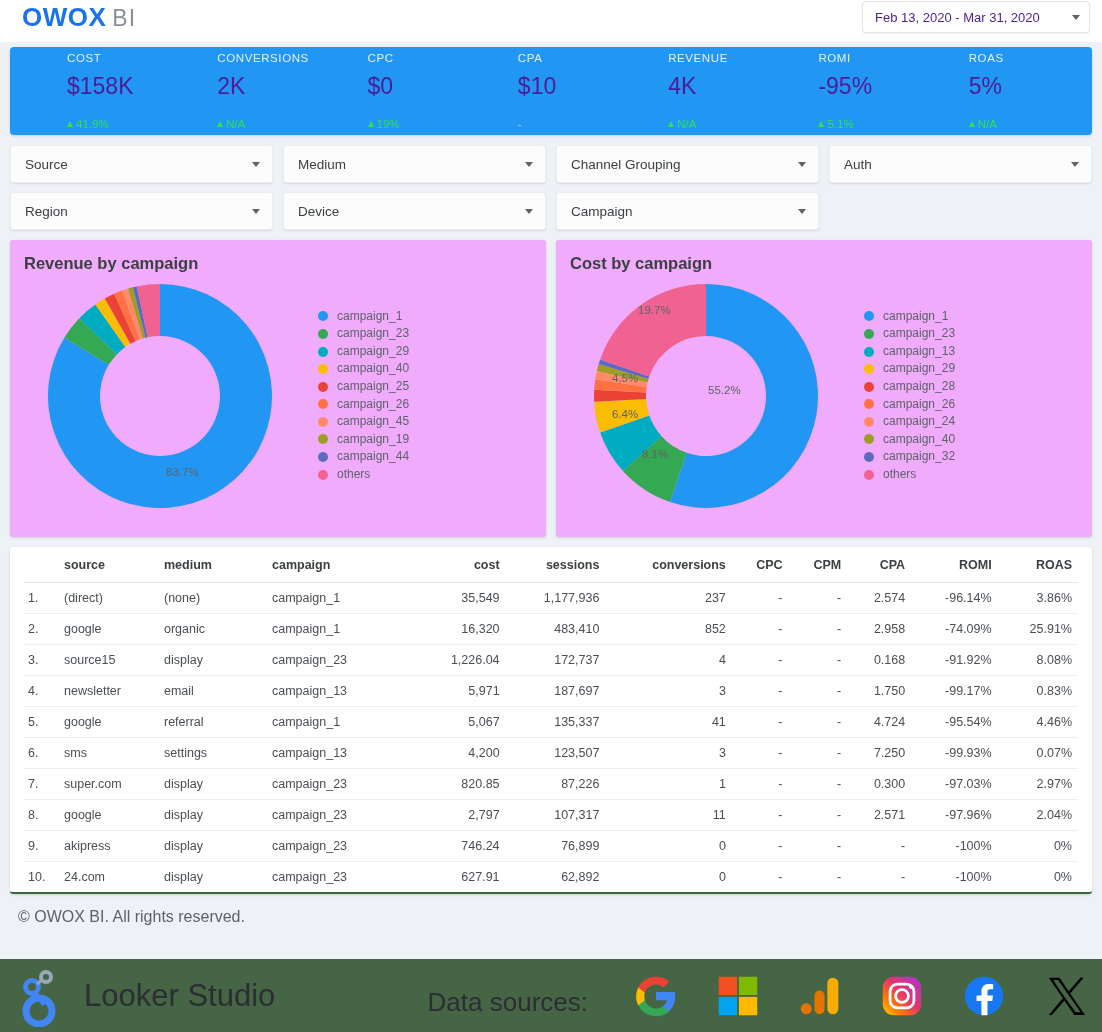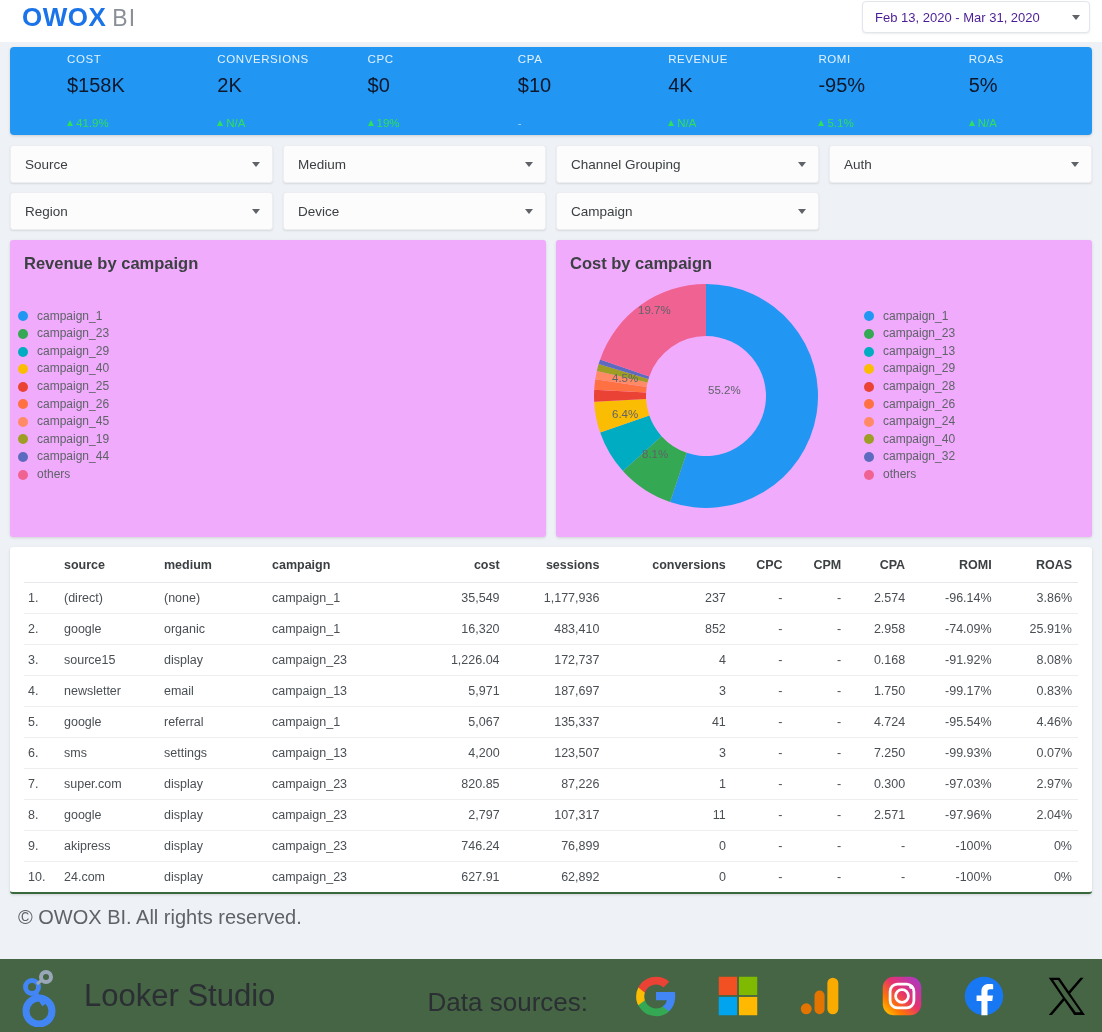--- a/index.html
+++ b/index.html
@@ -42,21 +42,21 @@
     border-radius: 4px; display: flex; align-items: center;
     box-shadow: 0 1px 3px rgba(0,0,0,0.14);
   }
   .kpi { flex: 1; padding-left: 27px; }
   .kpi:first-child { padding-left: 57px; }
   .kpi-label {
     font-size: 11.5px; color: #e3f1fd; letter-spacing: 0.6px;
     margin-bottom: 1px;
   }
   .kpi-value {
-    font-size: 20px; color: #0f172a; line-height: 1.08; font-weight: 400; margin-top: 10px;
+    font-size: 23px; color: #4c1d95; line-height: 1.08; font-weight: 400; margin-top: 10px;
   }
   .kpi-delta {
     font-size: 11.5px; color: #2fe05a; margin-top: 20px;
     display: flex; align-items: center; gap: 3px;
   }
   .kpi-delta.muted { color: #a9d6f7; }
   .arrow-up {
     width: 0; height: 0; border-left: 3px solid transparent;
     border-right: 3px solid transparent; border-bottom: 6px solid #2fe05a;
     display: inline-block;
@@ -130,21 +130,21 @@
   }
   tr:last-child td { border-bottom: none; }
   td.idx, th.idx { width: 34px; text-align: left; color: #4a4f54; padding-left: 4px; }
   .col-source { width: 100px; }
   .col-medium { width: 108px; }
   .col-campaign { width: 150px; }
 
   
   .copyright {
     height: 46px; display: flex; align-items: center;
-    padding-left: 18px; font-size: 20px; color: #5f6368;
+    padding-left: 18px; font-size: 16px; color: #5f6368;
   }
 
   
   .looker-bar {
     position: absolute; left: 0; bottom: 0; width: 1102px; height: 73px;
     background: #456545; display: flex; align-items: center;
     justify-content: space-between; padding: 0 14px 0 18px;
   }
   .looker-left { display: flex; align-items: center; gap: 14px; }
   .looker-text { font-size: 31px; color: #2b2f33; }
@@ -254,20 +254,37 @@
       <div class="filter">
         <span>Campaign</span>
         <span class="caret"></span>
       </div>
     </div>
 
   <div class="charts">
     <div class="card">
       <div class="card-title">Revenue by campaign</div>
       <div class="chart-body">
+        <div class="donut-wrap">
+          <div class="donut" id="donut0">
+              <svg width="232" height="232" viewBox="0 0 232 232">
+                <path d="M116 4 A112 112 0 1 1 20.320927649678993 57.78045762648044 L64.74335409804232 84.81095944275738 A60 60 0 1 0 116 56 Z" fill="#2196f3"></path>
+                <path d="M20.320927649678993 57.78045762648044 A112 112 0 0 1 35.32538921255451 38.31082974896576 L72.78145850672563 74.38080165123165 A60 60 0 0 0 64.74335409804232 84.81095944275738 Z" fill="#34a853"></path>
+                <path d="M35.32538921255451 38.31082974896576 A112 112 0 0 1 51.3118572167061 24.570003919675344 L81.34563779466399 67.01964495696893 A60 60 0 0 0 72.78145850672563 74.38080165123165 Z" fill="#00acc1"></path>
+                <path d="M51.3118572167061 24.570003919675344 A112 112 0 0 1 60.81453774659142 18.539419477013084 L86.43635950710254 63.78897471982844 A60 60 0 0 0 81.34563779466399 67.01964495696893 Z" fill="#fbbc04"></path>
+                <path d="M60.81453774659142 18.539419477013084 A112 112 0 0 1 70.23130362952892 13.778542210807672 L91.48105551581907 61.238504755789826 A60 60 0 0 0 86.43635950710254 63.78897471982844 Z" fill="#ea4335"></path>
+                <path d="M70.23130362952892 13.778542210807672 A112 112 0 0 1 78.06135293252746 10.621353877126708 L95.67572478528257 59.547153862746455 A60 60 0 0 0 91.48105551581907 61.238504755789826 Z" fill="#ff7043"></path>
+                <path d="M78.06135293252746 10.621353877126708 A112 112 0 0 1 84.07784260336277 8.645559630053867 L98.89884425180148 58.48869265895743 A60 60 0 0 0 95.67572478528257 59.547153862746455 Z" fill="#ff8a65"></path>
+                <path d="M84.07784260336277 8.645559630053867 A112 112 0 0 1 88.82888615091446 7.345821193108122 L101.4440461522756 57.79240421059364 A60 60 0 0 0 98.89884425180148 58.48869265895743 Z" fill="#9e9d24"></path>
+                <path d="M88.82888615091446 7.345821193108122 A112 112 0 0 1 92.94338781777341 6.398938715547104 L103.64824347380718 57.28514574047166 A60 60 0 0 0 101.4440461522756 57.79240421059364 Z" fill="#5c6bc0"></path>
+                <path d="M92.94338781777341 6.398938715547104 A112 112 0 0 1 116.00000000000009 4 L116.00000000000004 56 A60 60 0 0 0 103.64824347380718 57.28514574047166 Z" fill="#f06292"></path>
+              </svg>
+              <span class="slice-label" style="left: 122px; top: 186px;">83.7%</span>
+            </div>
+        </div>
         <div class="legend" id="legend0">
             <div class="legend-item">
               <span class="legend-dot" style="background:#2196f3"></span>
               <span>campaign_1</span>
             </div>
             <div class="legend-item">
               <span class="legend-dot" style="background:#34a853"></span>
               <span>campaign_23</span>
             </div>
             <div class="legend-item">

